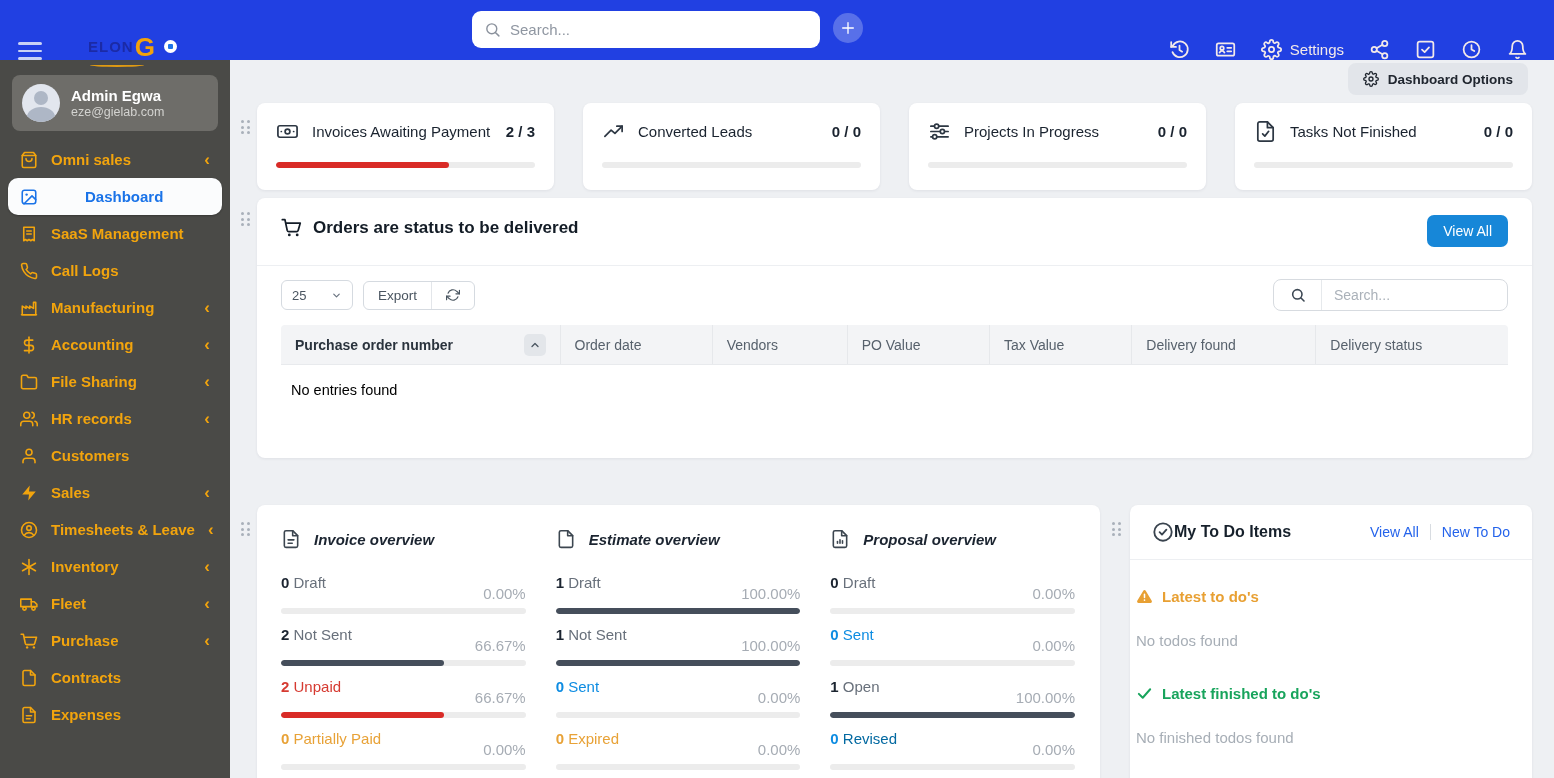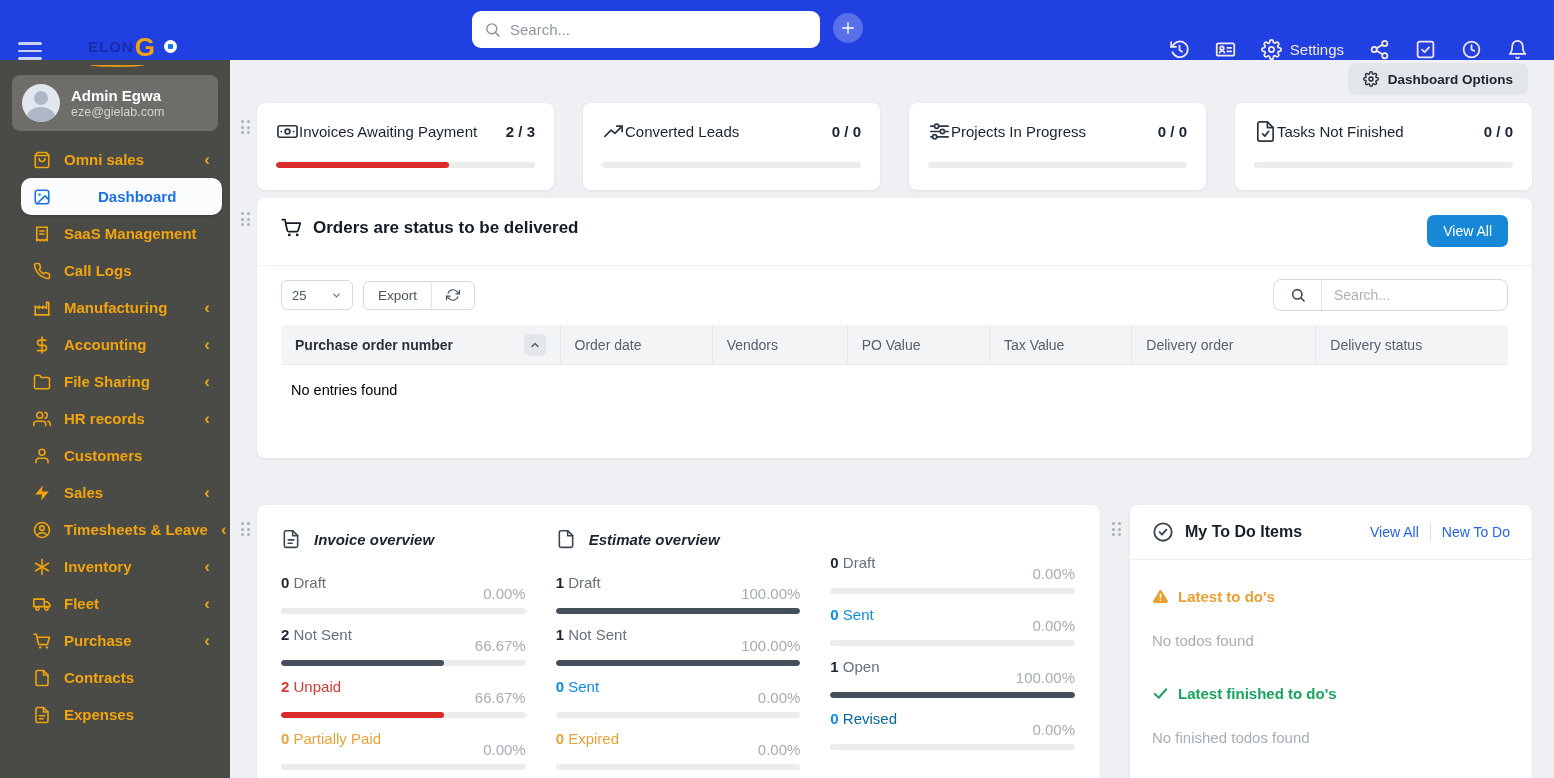--- a/index.html
+++ b/index.html
@@ -33,40 +33,40 @@
   .tr-label { font-size:15px; color:#f3e9e9; }
 
   
   .sidebar { position:absolute; left:0; top:60px; width:230px; bottom:0; background:#4a4a47; overflow:hidden; }
   .user-card { margin:15px 12px 10px; background:#6e6d69; border-radius:8px; padding:9px 10px; display:flex; align-items:center; gap:11px; cursor:pointer; }
   .avatar { width:38px; height:38px; border-radius:50%; background:#e2e6ee; overflow:hidden; position:relative; flex:none; }
   .avatar::before { content:""; position:absolute; left:12px; top:7px; width:14px; height:14px; border-radius:50%; background:#aeb7c6; }
   .avatar::after { content:""; position:absolute; left:5px; top:23px; width:28px; height:20px; border-radius:50%; background:#aeb7c6; }
   .user-name { font-size:15px; font-weight:700; color:#fff; line-height:18px; }
   .user-email { font-size:12.5px; color:#d3d3d0; }
-  .menu { margin-top:6px;padding-left:13px; }
+  .menu { margin-top:6px; }
   .menu-item { height:37px; margin:0 8px; padding:0 12px; display:flex; align-items:center; gap:13px; color:#f2a40d; font-size:15px; font-weight:600; cursor:pointer; border-radius:10px; }
   .menu-item .mi-icon svg { width:18px; height:18px; stroke-width:2.1; }
   .menu-item .mi-label { white-space:nowrap; }
   .menu-item .mi-chev { margin-left:auto; font-size:17px; font-weight:700; line-height:14px; }
   .menu-item.active { background:#fbfcfd; color:#1a73e8; box-shadow:0 1px 2px rgba(0,0,0,.25);gap:47px; }
 
   
   .main { position:absolute; left:230px; top:60px; right:0; bottom:-400px; }
   .card { background:#fff; border-radius:8px; box-shadow:0 1px 3px rgba(22,32,50,.07); }
 
   .dash-opt { position:absolute; top:3px; right:26px; display:inline-flex; align-items:center; gap:9px; background:#e2e5ea; border-radius:8px; padding:8px 15px; font-size:13.5px; font-weight:600; color:#20262f; cursor:pointer; }
   .dash-opt svg { width:16px; height:16px; color:#20262f; }
 
   .grip { position:absolute; width:11px; height:16px; display:grid; grid-template-columns:3px 3px; grid-auto-rows:3px; gap:2.5px 3px; cursor:grab; }
   .grip i { background:#a9b0ba; border-radius:50%; }
 
   .stat-row { position:absolute; left:27px; right:22px; top:43px; display:flex; gap:29px; }
   .stat-card { flex:1; height:87px; padding:17px 19px 15px; }
-  .stat-top { display:flex; align-items:center; }
+  .stat-top { display:flex; align-items:center; gap:13px; }
   .stat-top svg { width:23px; height:23px; color:#2d3743; stroke-width:1.8; }
   .stat-label { font-size:15px; font-weight:500; color:#1a232f; }
   .stat-value { margin-left:auto; font-size:15px; font-weight:700; color:#1a232f; }
   .bar { margin-top:19px; height:6px; background:#ececec; border-radius:4px; overflow:hidden; }
   .bar i { display:block; height:100%; border-radius:4px; }
 
   .orders { position:absolute; left:27px; right:22px; top:138px; height:260px; }
   .orders-head { padding:19px 24px 0; display:flex; align-items:center; gap:11px; }
   .orders-head svg { width:21px; height:21px; color:#141d28; stroke-width:2; }
   .orders-title { font-size:17px; font-weight:700; color:#131c26; }
@@ -100,27 +100,27 @@
   .ov-rows { margin-top:25px; }
   .ov-row { margin-bottom:12px; }
   .ov-line { display:flex; justify-content:space-between; height:28px; }
   .ov-lab { font-size:15px; align-self:flex-start; }
   .ov-count { font-weight:700; }
   .ov-pct { font-size:15px; color:#a6acb4; align-self:flex-end; }
   .ov-bar { margin-top:6px; height:6px; background:#ececec; border-radius:3px; overflow:hidden; }
   .ov-bar i { display:block; height:100%; border-radius:3px; }
 
   .todo-card { position:absolute; left:900px; top:445px; width:402px; height:340px; }
-  .todo-head { padding:16px 22px; display:flex; align-items:center; gap:11px; border-bottom:1px solid #edeff2; }
+  .todo-head { padding:16px 22px; display:flex; align-items:center; border-bottom:1px solid #edeff2; }
   .todo-head svg.badge { width:22px; height:22px; color:#39434e; }
   .todo-title { font-size:16px; font-weight:700; color:#16202b; }
   .todo-links { margin-left:auto; display:flex; align-items:center; }
   .todo-link { font-size:14px; color:#2463eb; cursor:pointer; }
   .todo-sep { width:1px; height:16px; background:#d8dce1; margin:0 11px; }
-  .todo-body { padding:2px 22px; }
+  .todo-body { padding:2px 6px; }
   .todo-sec { display:flex; align-items:center; gap:9px; font-size:15px; font-weight:700; }
   .todo-sec.warn { margin-top:26px; color:#e8a033; }
   .todo-sec.done { margin-top:36px; color:#18a45c; }
   .todo-sec svg { width:17px; height:17px; }
   .todo-empty { margin-top:27px; font-size:15px; color:#a7aeb6; }
 </style>
 </head>
 <body>
 
 <svg width="0" height="0" style="position:absolute">
@@ -657,21 +657,21 @@
         <div class="th" style="flex: 0 0 11%;">
           <span>Vendors</span>
         </div>
         <div class="th" style="flex: 0 0 11.6%;">
           <span>PO Value</span>
         </div>
         <div class="th" style="flex: 0 0 11.6%;">
           <span>Tax Value</span>
         </div>
         <div class="th" style="flex: 0 0 15%;">
-          <span>Delivery order</span>
+          <span>Delivery found</span>
         </div>
         <div class="th" style="flex: 0 0 15.7%;">
           <span>Delivery status</span>
         </div>
       </div>
     <div class="table-empty">No entries found</div>
   </div>
 
   <div class="ov-card card">
       <div class="ov-col">
@@ -760,20 +760,26 @@
               <span class="ov-lab"><span class="ov-count" style="color:#e8a237">0</span> <span style="color:#e8a237">Expired</span></span>
               <span class="ov-pct">0.00%</span>
             </div>
             <div class="ov-bar">
               <i style="width:0%;background:#e8a237"></i>
             </div>
           </div>
         </div>
       </div>
       <div class="ov-col">
+        <div class="ov-head">
+          <svg class="ic">
+            <use href="#i-filebar"></use>
+          </svg>
+          <span class="ov-title">Proposal overview</span>
+        </div>
         <div class="ov-rows">
           <div class="ov-row">
             <div class="ov-line">
               <span class="ov-lab"><span class="ov-count" style="color:#1b2430">0</span> <span style="color:#68707b">Draft</span></span>
               <span class="ov-pct">0.00%</span>
             </div>
             <div class="ov-bar">
               <i style="width:0%;background:#454e5b"></i>
             </div>
           </div>

